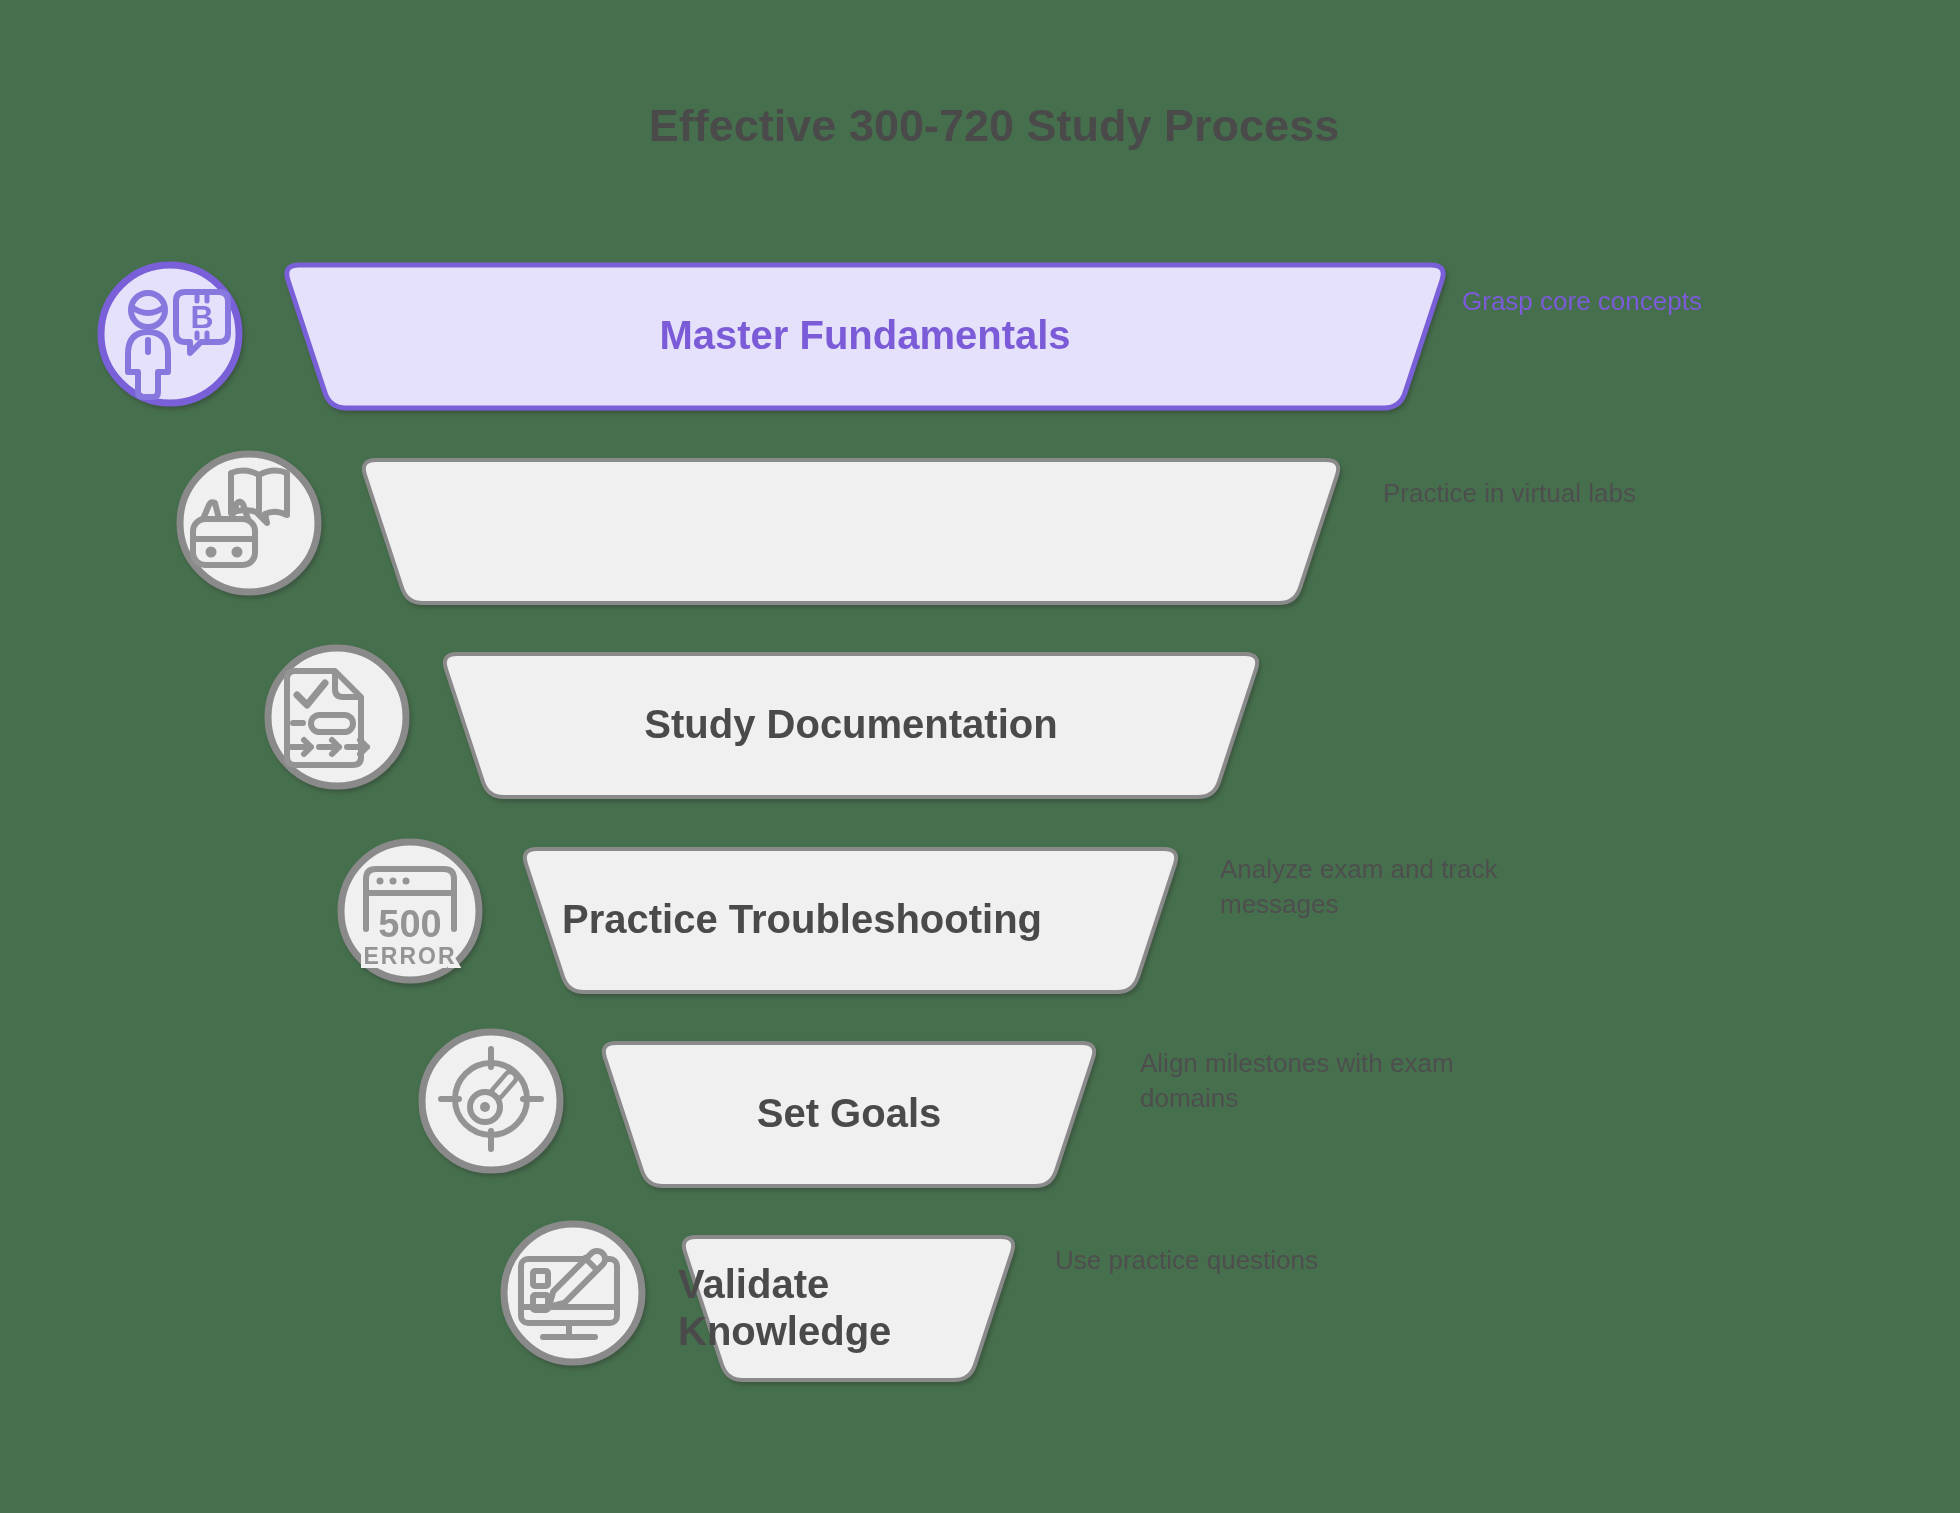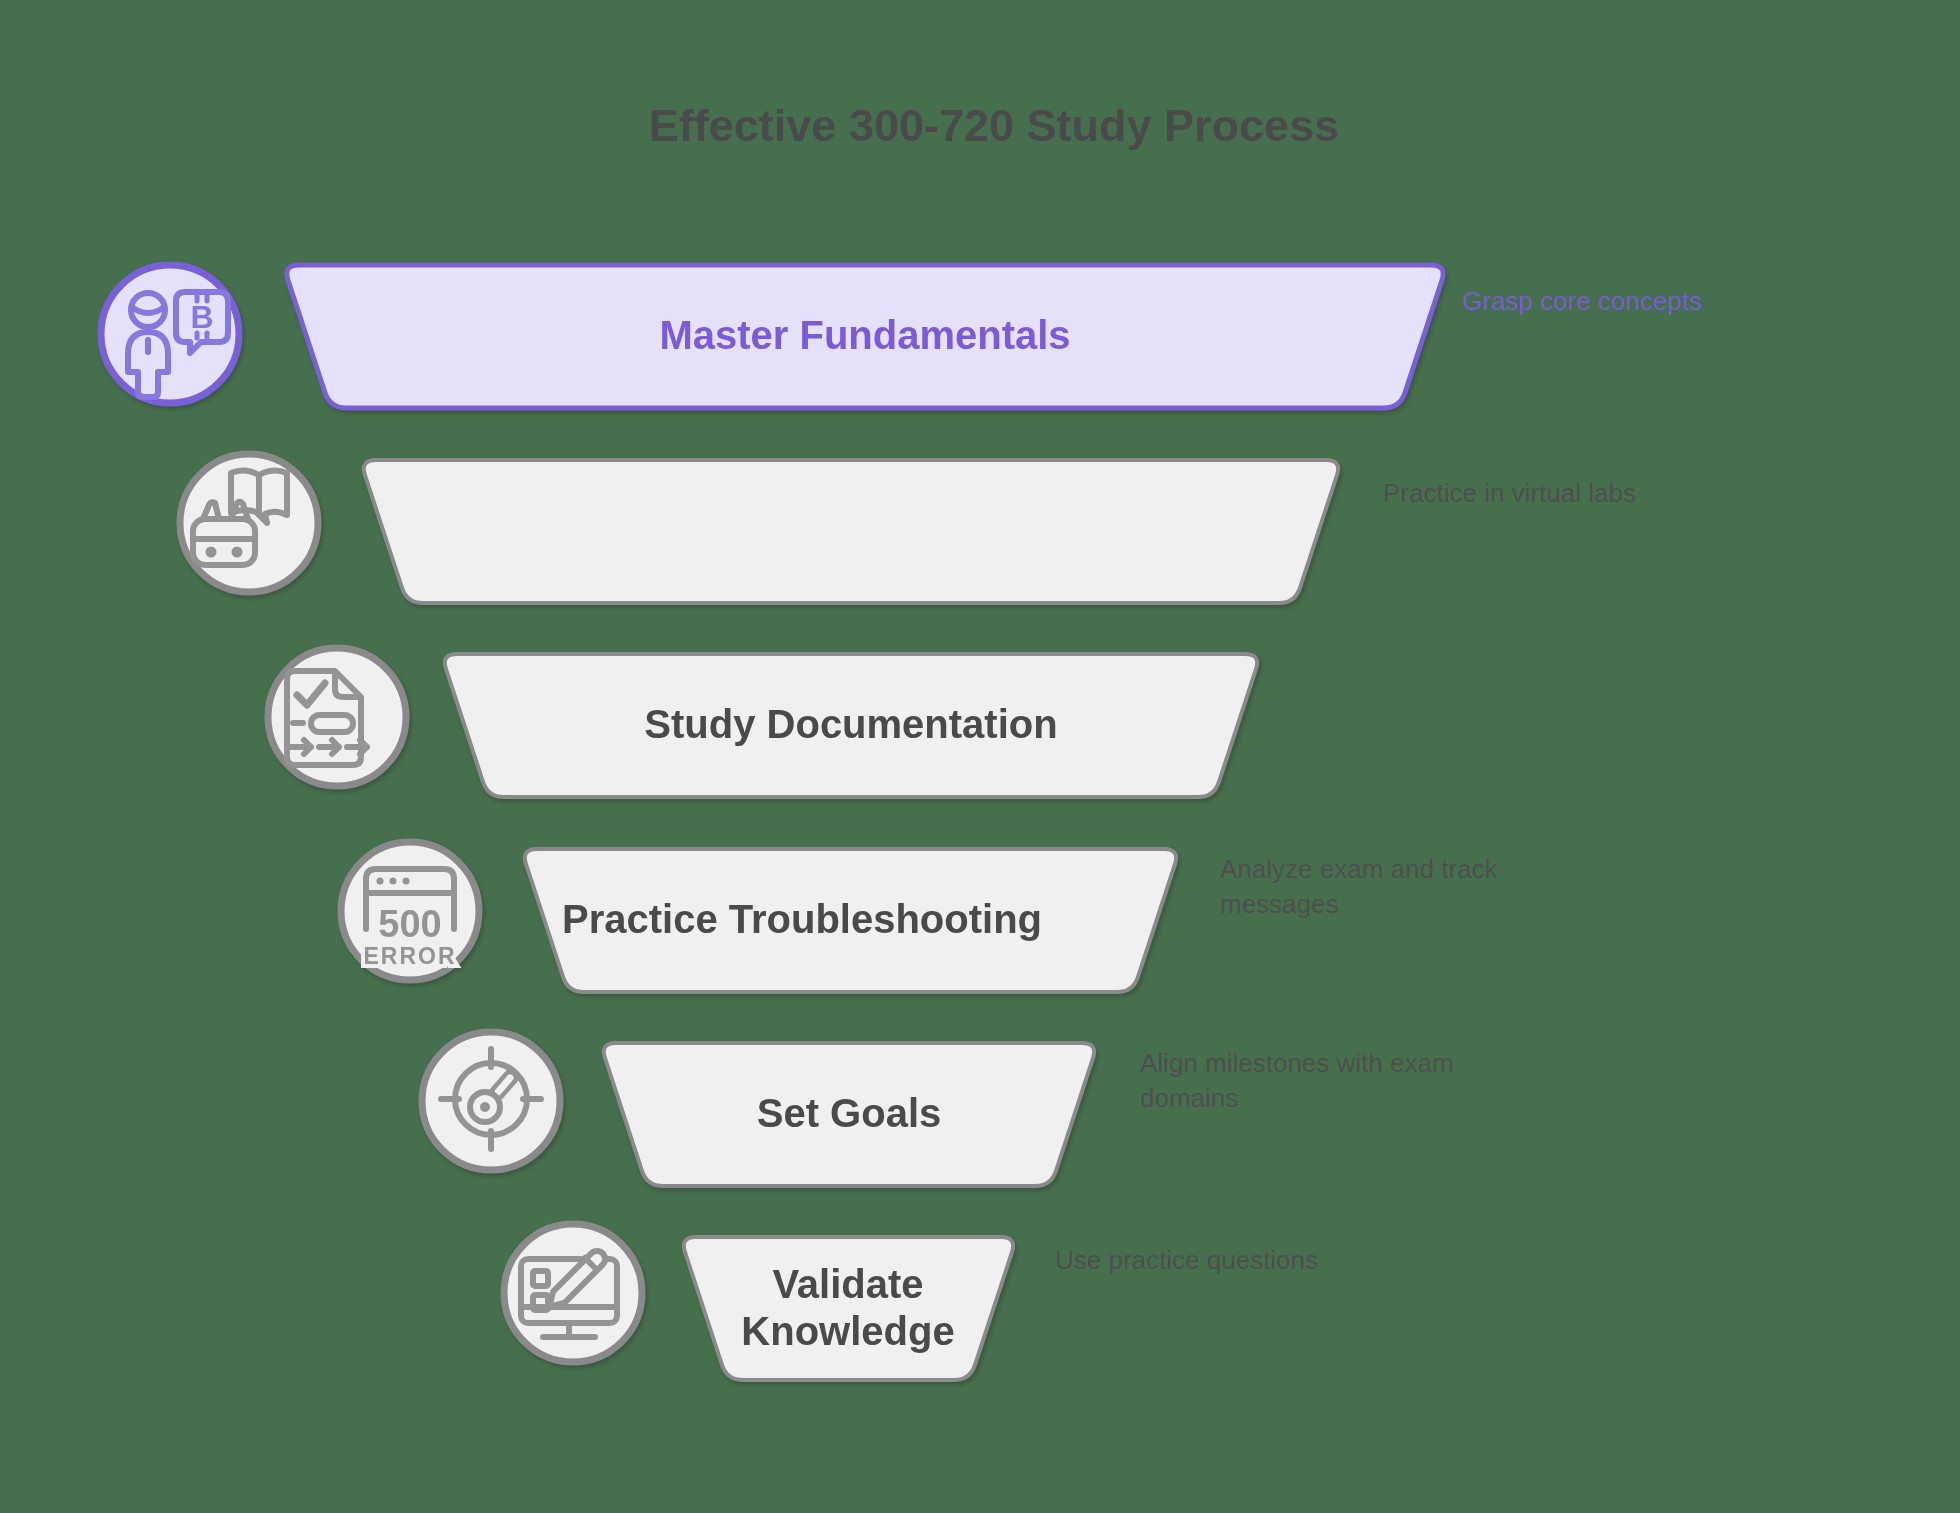--- a/index.html
+++ b/index.html
@@ -16,21 +16,21 @@
   .badge-circle.gray{fill:var(--gray_fill,#F0F0F0);stroke:var(--gray_border,#8A8A8A);stroke-width:7;}
   .badge-circle.purple{fill:var(--purple_fill,#E6E1FA);stroke:var(--purple_border,#7A60D8);stroke-width:7;}
   .ic{fill:none;stroke-linecap:round;stroke-linejoin:round;stroke-width:6;}
   .ic.gray{stroke:var(--icon_gray,#949494);}
   .ic.purple{stroke:var(--purple_icon,#8678DE);}
   .ic-fill-gray{fill:var(--icon_gray,#949494);stroke:none;}
   .ic-light{fill:none;stroke:var(--gray_fill,#F0F0F0);stroke-linecap:round;}
   .icon-text{font-family:"Liberation Sans",sans-serif;font-weight:700;fill:var(--icon_gray,#949494);
              text-anchor:middle;paint-order:stroke;stroke:var(--gray_fill,#F0F0F0);stroke-width:8px;}
   .btext{font-family:"Liberation Sans",sans-serif;font-weight:700;fill:var(--purple_icon,#8678DE);text-anchor:middle;}
-  .bar-label{position:absolute;transform:translate(-50%,-50%);text-align:center;font-weight:700;
+  .bar-label{position:absolute;transform:translate(-50%,-50%);text-align:left;font-weight:700;
              font-size:40px;color:var(--dark_text,#4A4A4A);line-height:1.18;white-space:nowrap;}
   .bar-label.purple{color:var(--purple_text,#7B5BD8);}
   .bar-label.wrap{white-space:normal;width:340px;}
   .note{position:absolute;font-size:26px;color:var(--note_text,#4E4E4E);line-height:1.35;}
   .note.purple{color:var(--purple_text,#7B5BD8);}
   .nowrap{white-space:nowrap;}
 </style>
 </head>
 <body>
 

